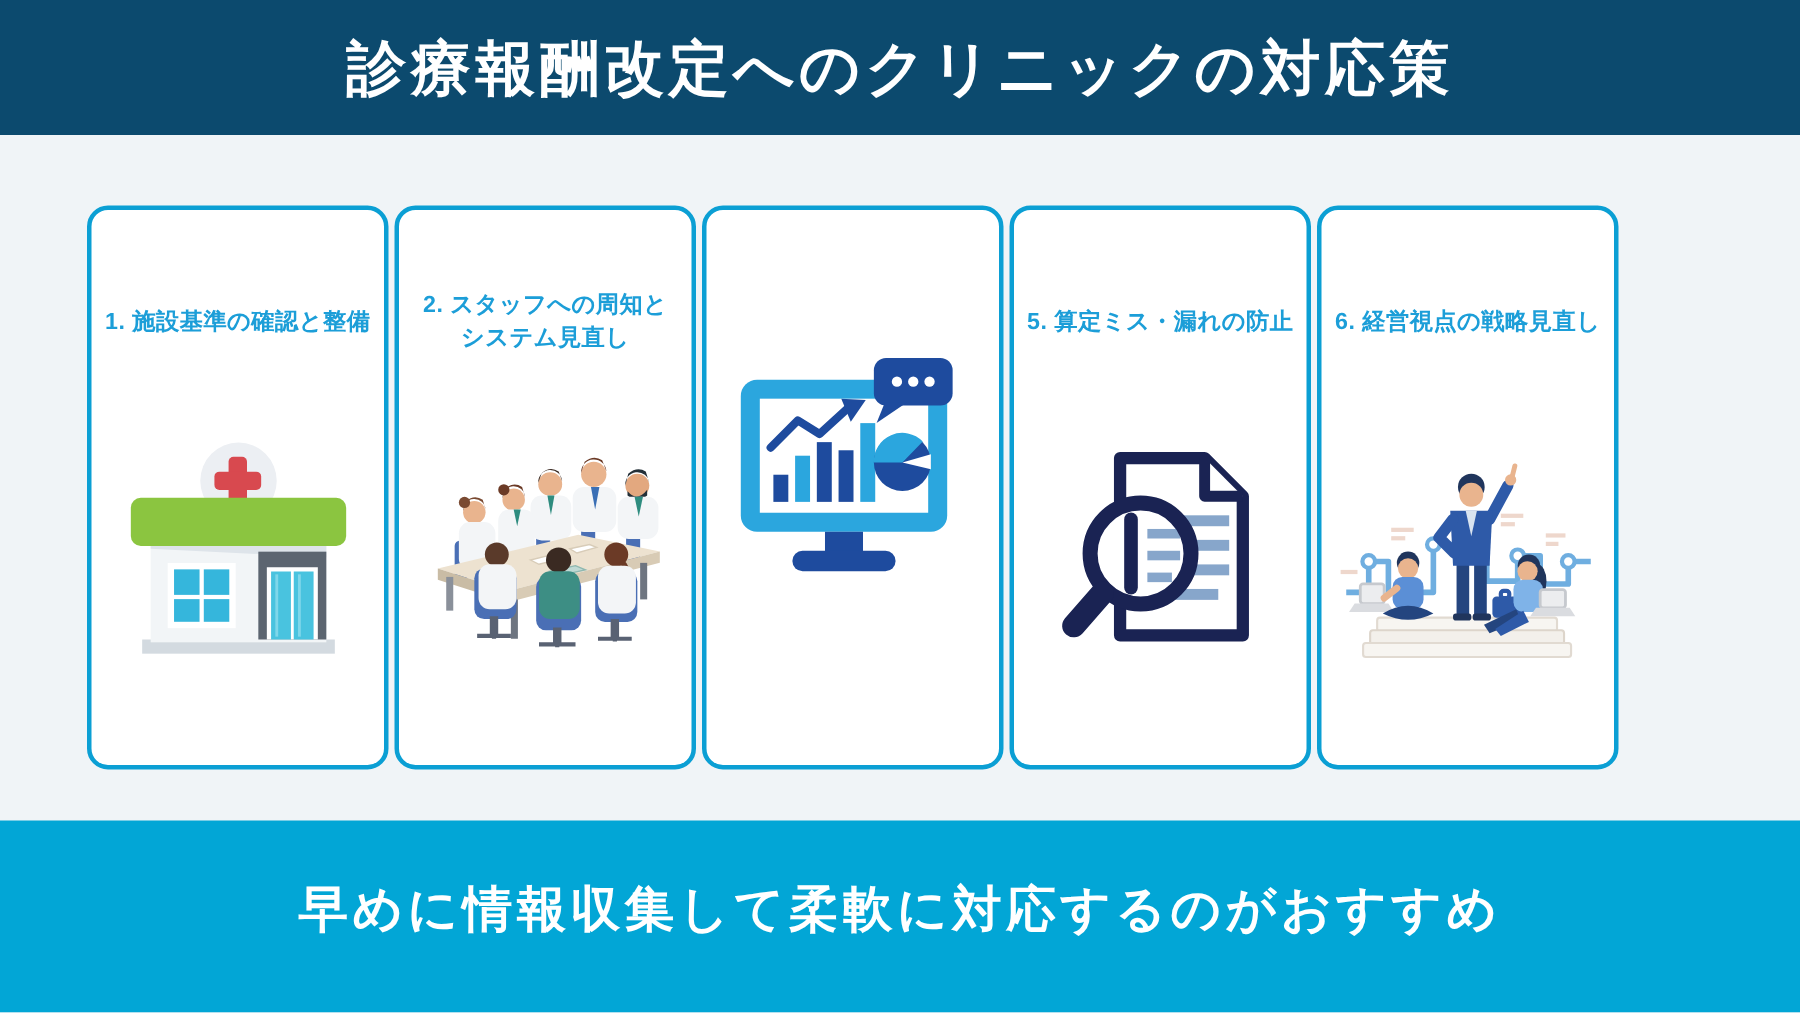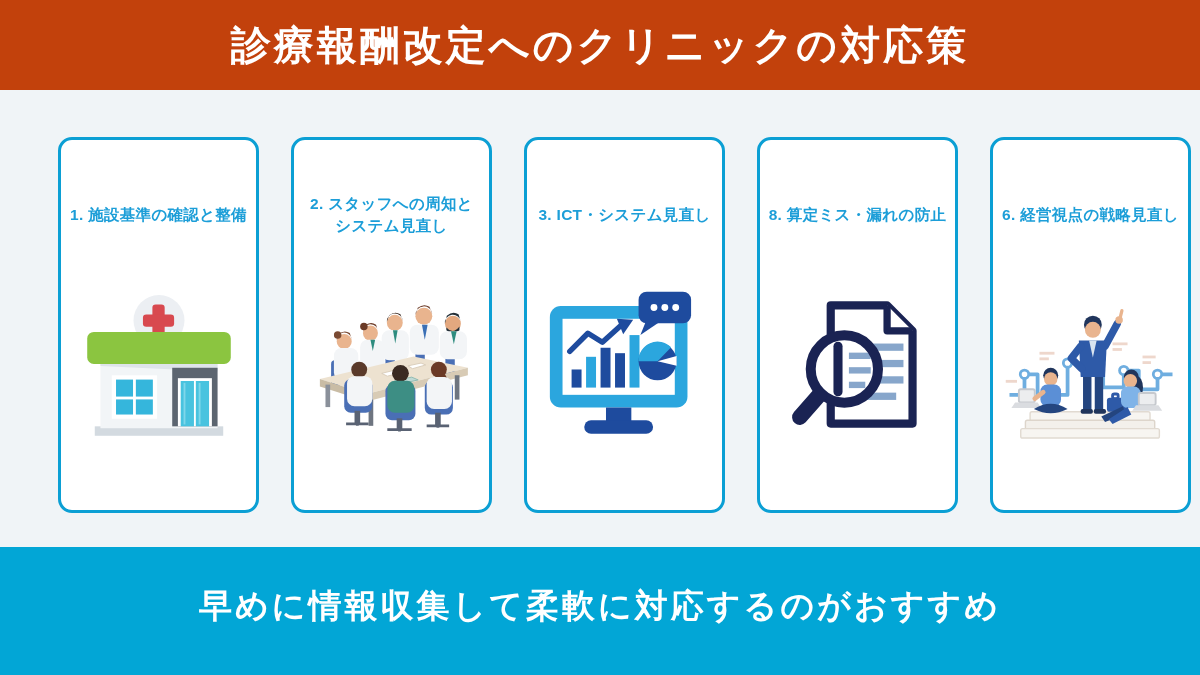--- a/index.html
+++ b/index.html
@@ -4,35 +4,35 @@
 <style>
   * { margin:0; padding:0; box-sizing:border-box; }
   html,body { width:1200px; height:675px; overflow:hidden; }
   body {
     font-family: "Liberation Sans", "DejaVu Sans", sans-serif;
     background:#F0F4F7;
     position:relative;
   }
   .banner {
     width:1200px; height:90px;
-    background:#c2410c;
+    background:#0c4a6e;
     display:flex; align-items:center; justify-content:center;
   }
   .banner-title {
     color:#FFFFFF; font-size:40px; font-weight:bold; letter-spacing:3px;
     text-align:center;
   }
   .main {
     position:relative;
     width:1200px; height:457px;
     background:#F0F4F7;
   }
   .cards {
     position:absolute; left:58px; top:47px;
-    display:flex; gap:32px;border-radius:12px;
+    display:flex; gap:4px;border-radius:12px;
   }
   .card {
     width:201px; height:376px;
     background:#FFFFFF;
     border:3px solid #0B9FD4;
     border-radius:14px;
     display:flex; flex-direction:column; align-items:center;
   }
   .card-title {
     margin-top:44px;
@@ -164,24 +164,20 @@
             <path d="M132,146 h24 M144,140 v8" stroke="#596273" stroke-width="3" fill="none"></path>
             <circle cx="145" cy="86" r="8.5" fill="#6B3A26"></circle>
             <path d="M150,90 q6,4 4,14 l-5,-1 q2,-8 -2,-11 Z" fill="#6B3A26"></path>
             <rect x="132" y="94" width="27" height="34" rx="8" fill="#F3F5F7"></rect>
           </g>
         </svg>
       </div>
     </div>
 
     <div class="card">
-      <div class="card-title">
-        <span>3. ICT・システム見直し</span>
-        <span></span>
-      </div>
       <div class="card-art">
         <svg width="172" height="155" viewBox="0 0 190 165">
 
           <rect x="12" y="18" width="152" height="112" rx="12" fill="#2BA6DE"></rect>
           <rect x="26" y="32" width="124" height="84" fill="#FFFFFF"></rect>
 
           <rect x="36" y="88" width="11" height="20" fill="#1E4B9E"></rect>
           <rect x="52" y="74" width="11" height="34" fill="#2BA6DE"></rect>
           <rect x="68" y="64" width="11" height="44" fill="#1E4B9E"></rect>
           <rect x="84" y="70" width="11" height="38" fill="#1E4B9E"></rect>
@@ -201,21 +197,21 @@
           <circle cx="151" cy="19.5" r="3.8" fill="#FFFFFF"></circle>
 
           <rect x="74" y="130" width="28" height="16" fill="#1E4B9E"></rect>
           <rect x="50" y="144" width="76" height="15" rx="7.5" fill="#1E4B9E"></rect>
         </svg>
       </div>
     </div>
 
     <div class="card">
       <div class="card-title">
-        <span>8. 算定ミス・漏れの防止</span>
+        <span>5. 算定ミス・漏れの防止</span>
         <span></span>
       </div>
       <div class="card-art">
         <svg width="164" height="150" viewBox="0 0 180 165">
 
           <path d="M60,18 L122,18 L150,46 L150,148 L60,148 Z" fill="#FFFFFF" stroke="#1A2353" stroke-width="9" stroke-linejoin="round"></path>
           <path d="M122,18 L122,46 L150,46" fill="#FFFFFF" stroke="#1A2353" stroke-width="8" stroke-linejoin="round"></path>
           <rect x="98" y="60" width="42" height="8" fill="#87A6CB"></rect>
           <rect x="98" y="78" width="42" height="8" fill="#87A6CB"></rect>
           <rect x="98" y="96" width="42" height="8" fill="#87A6CB"></rect>

